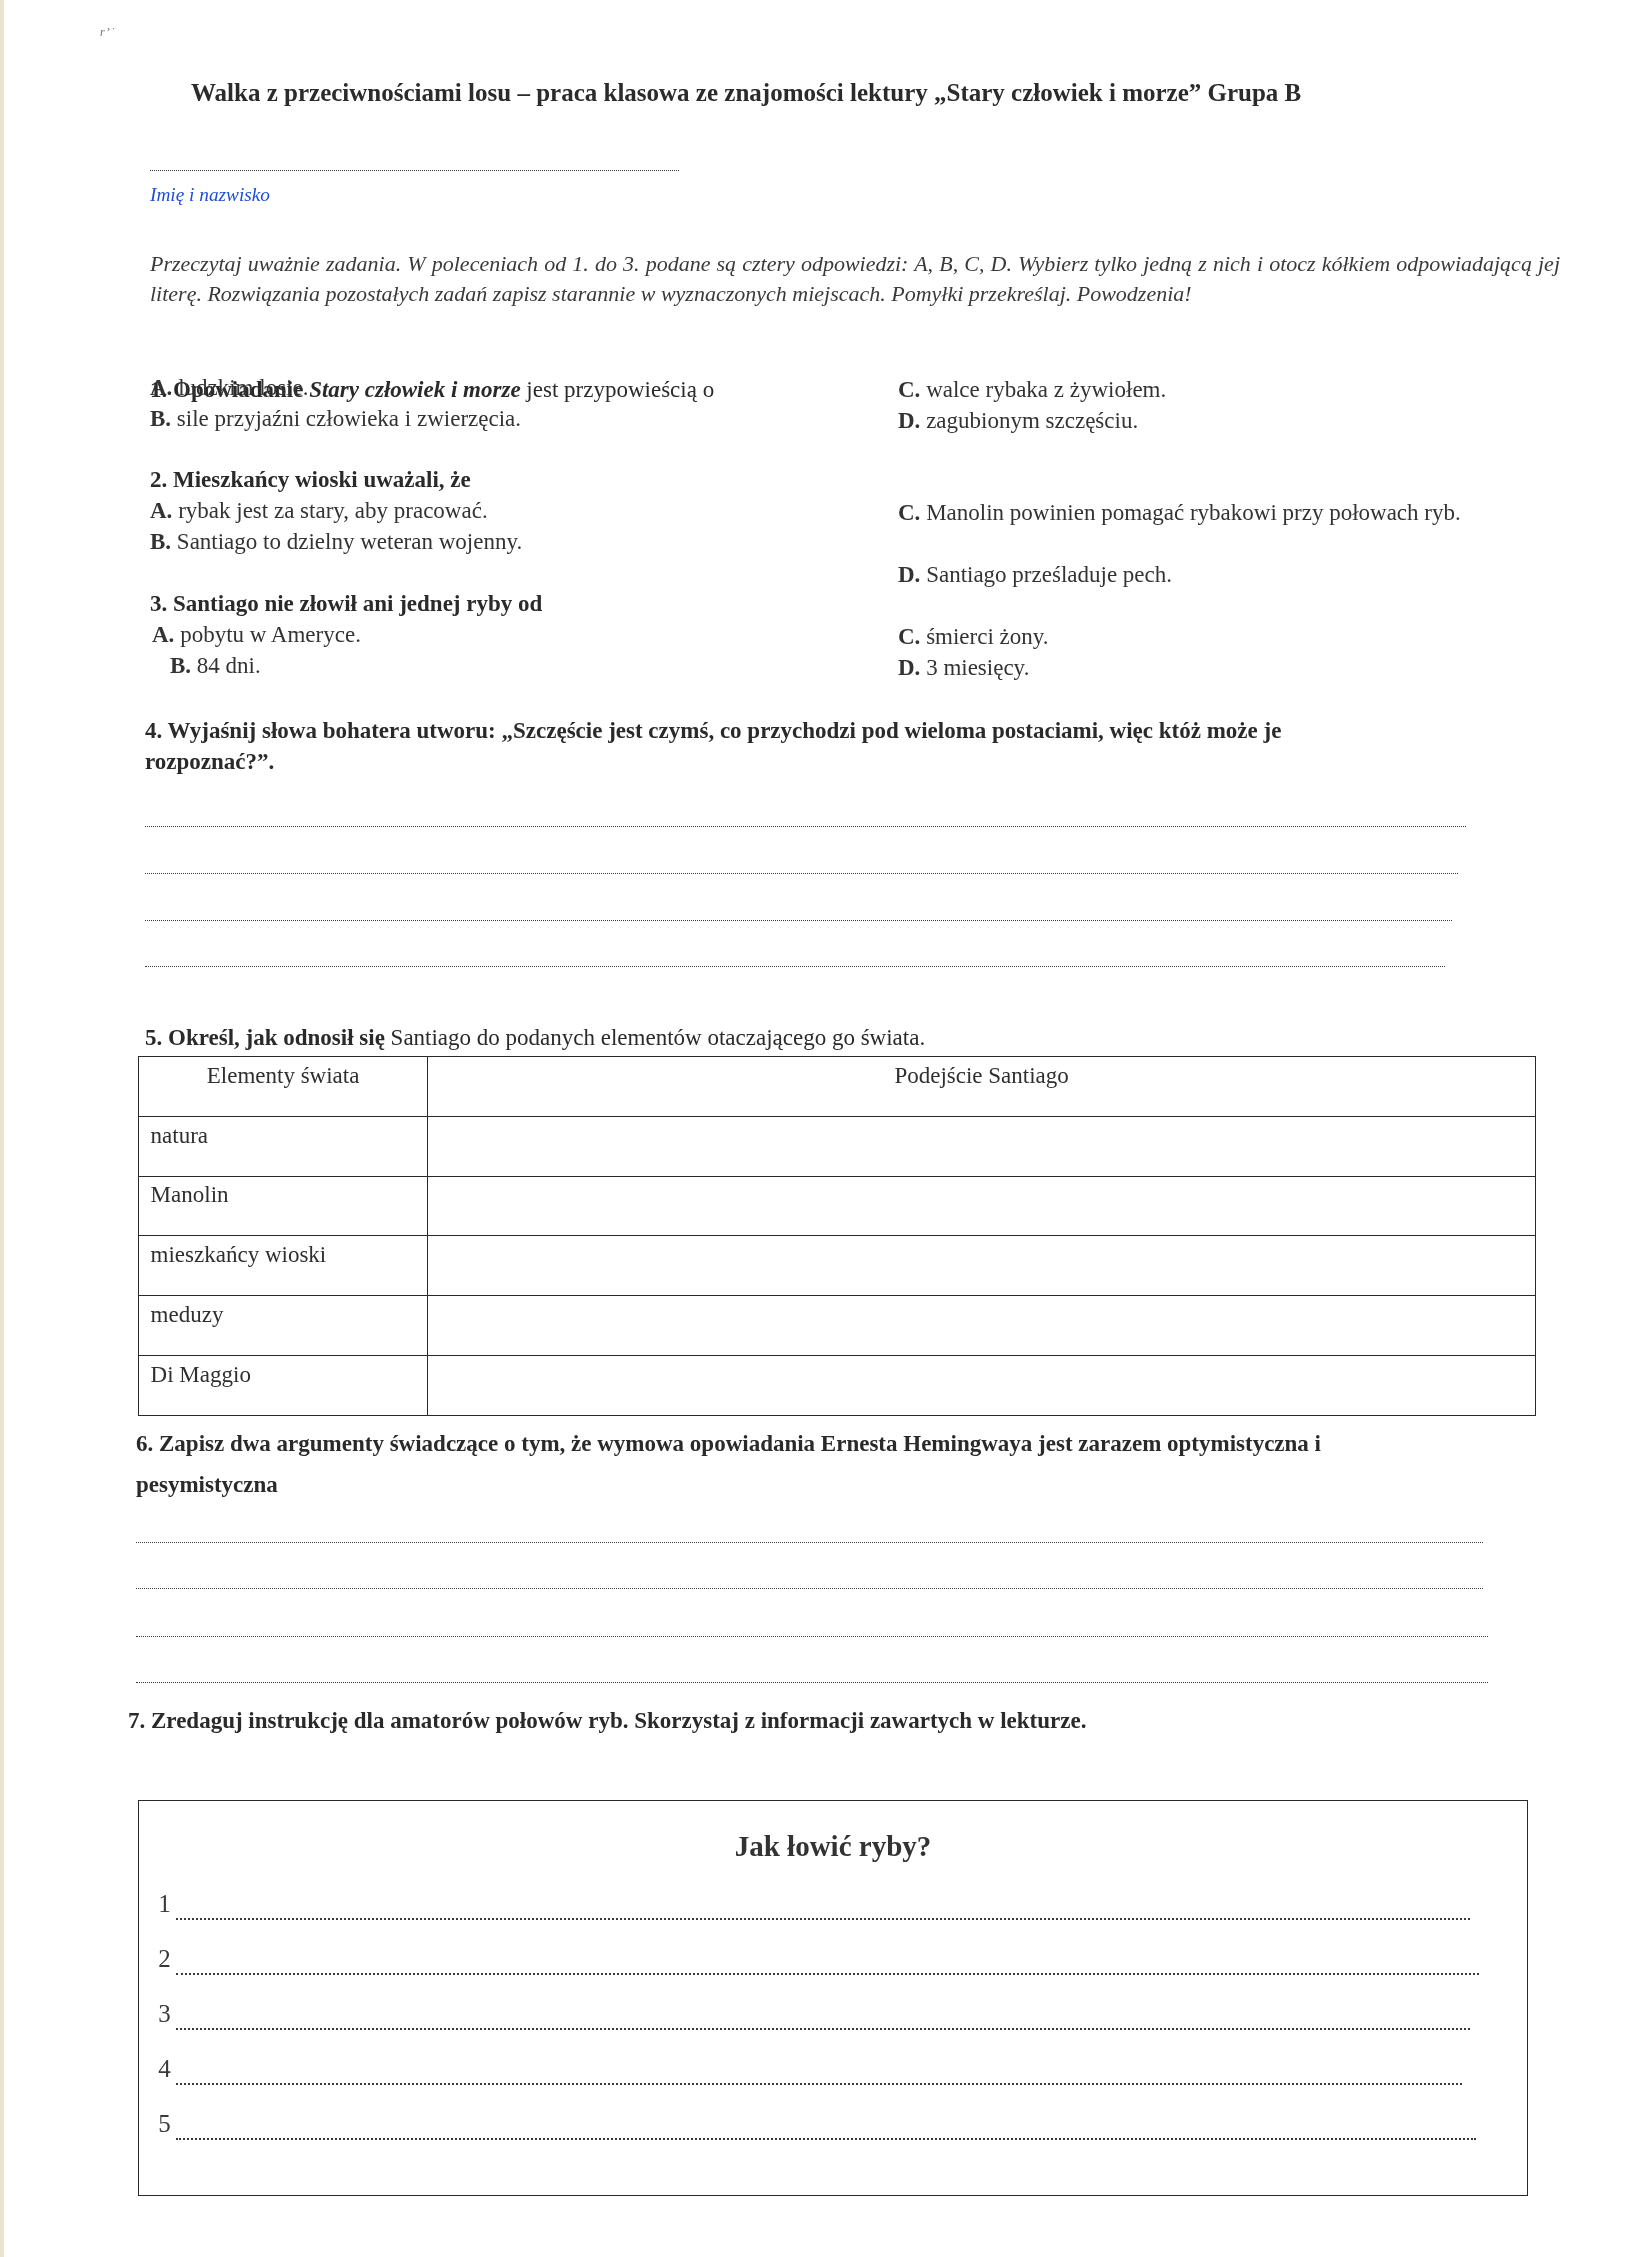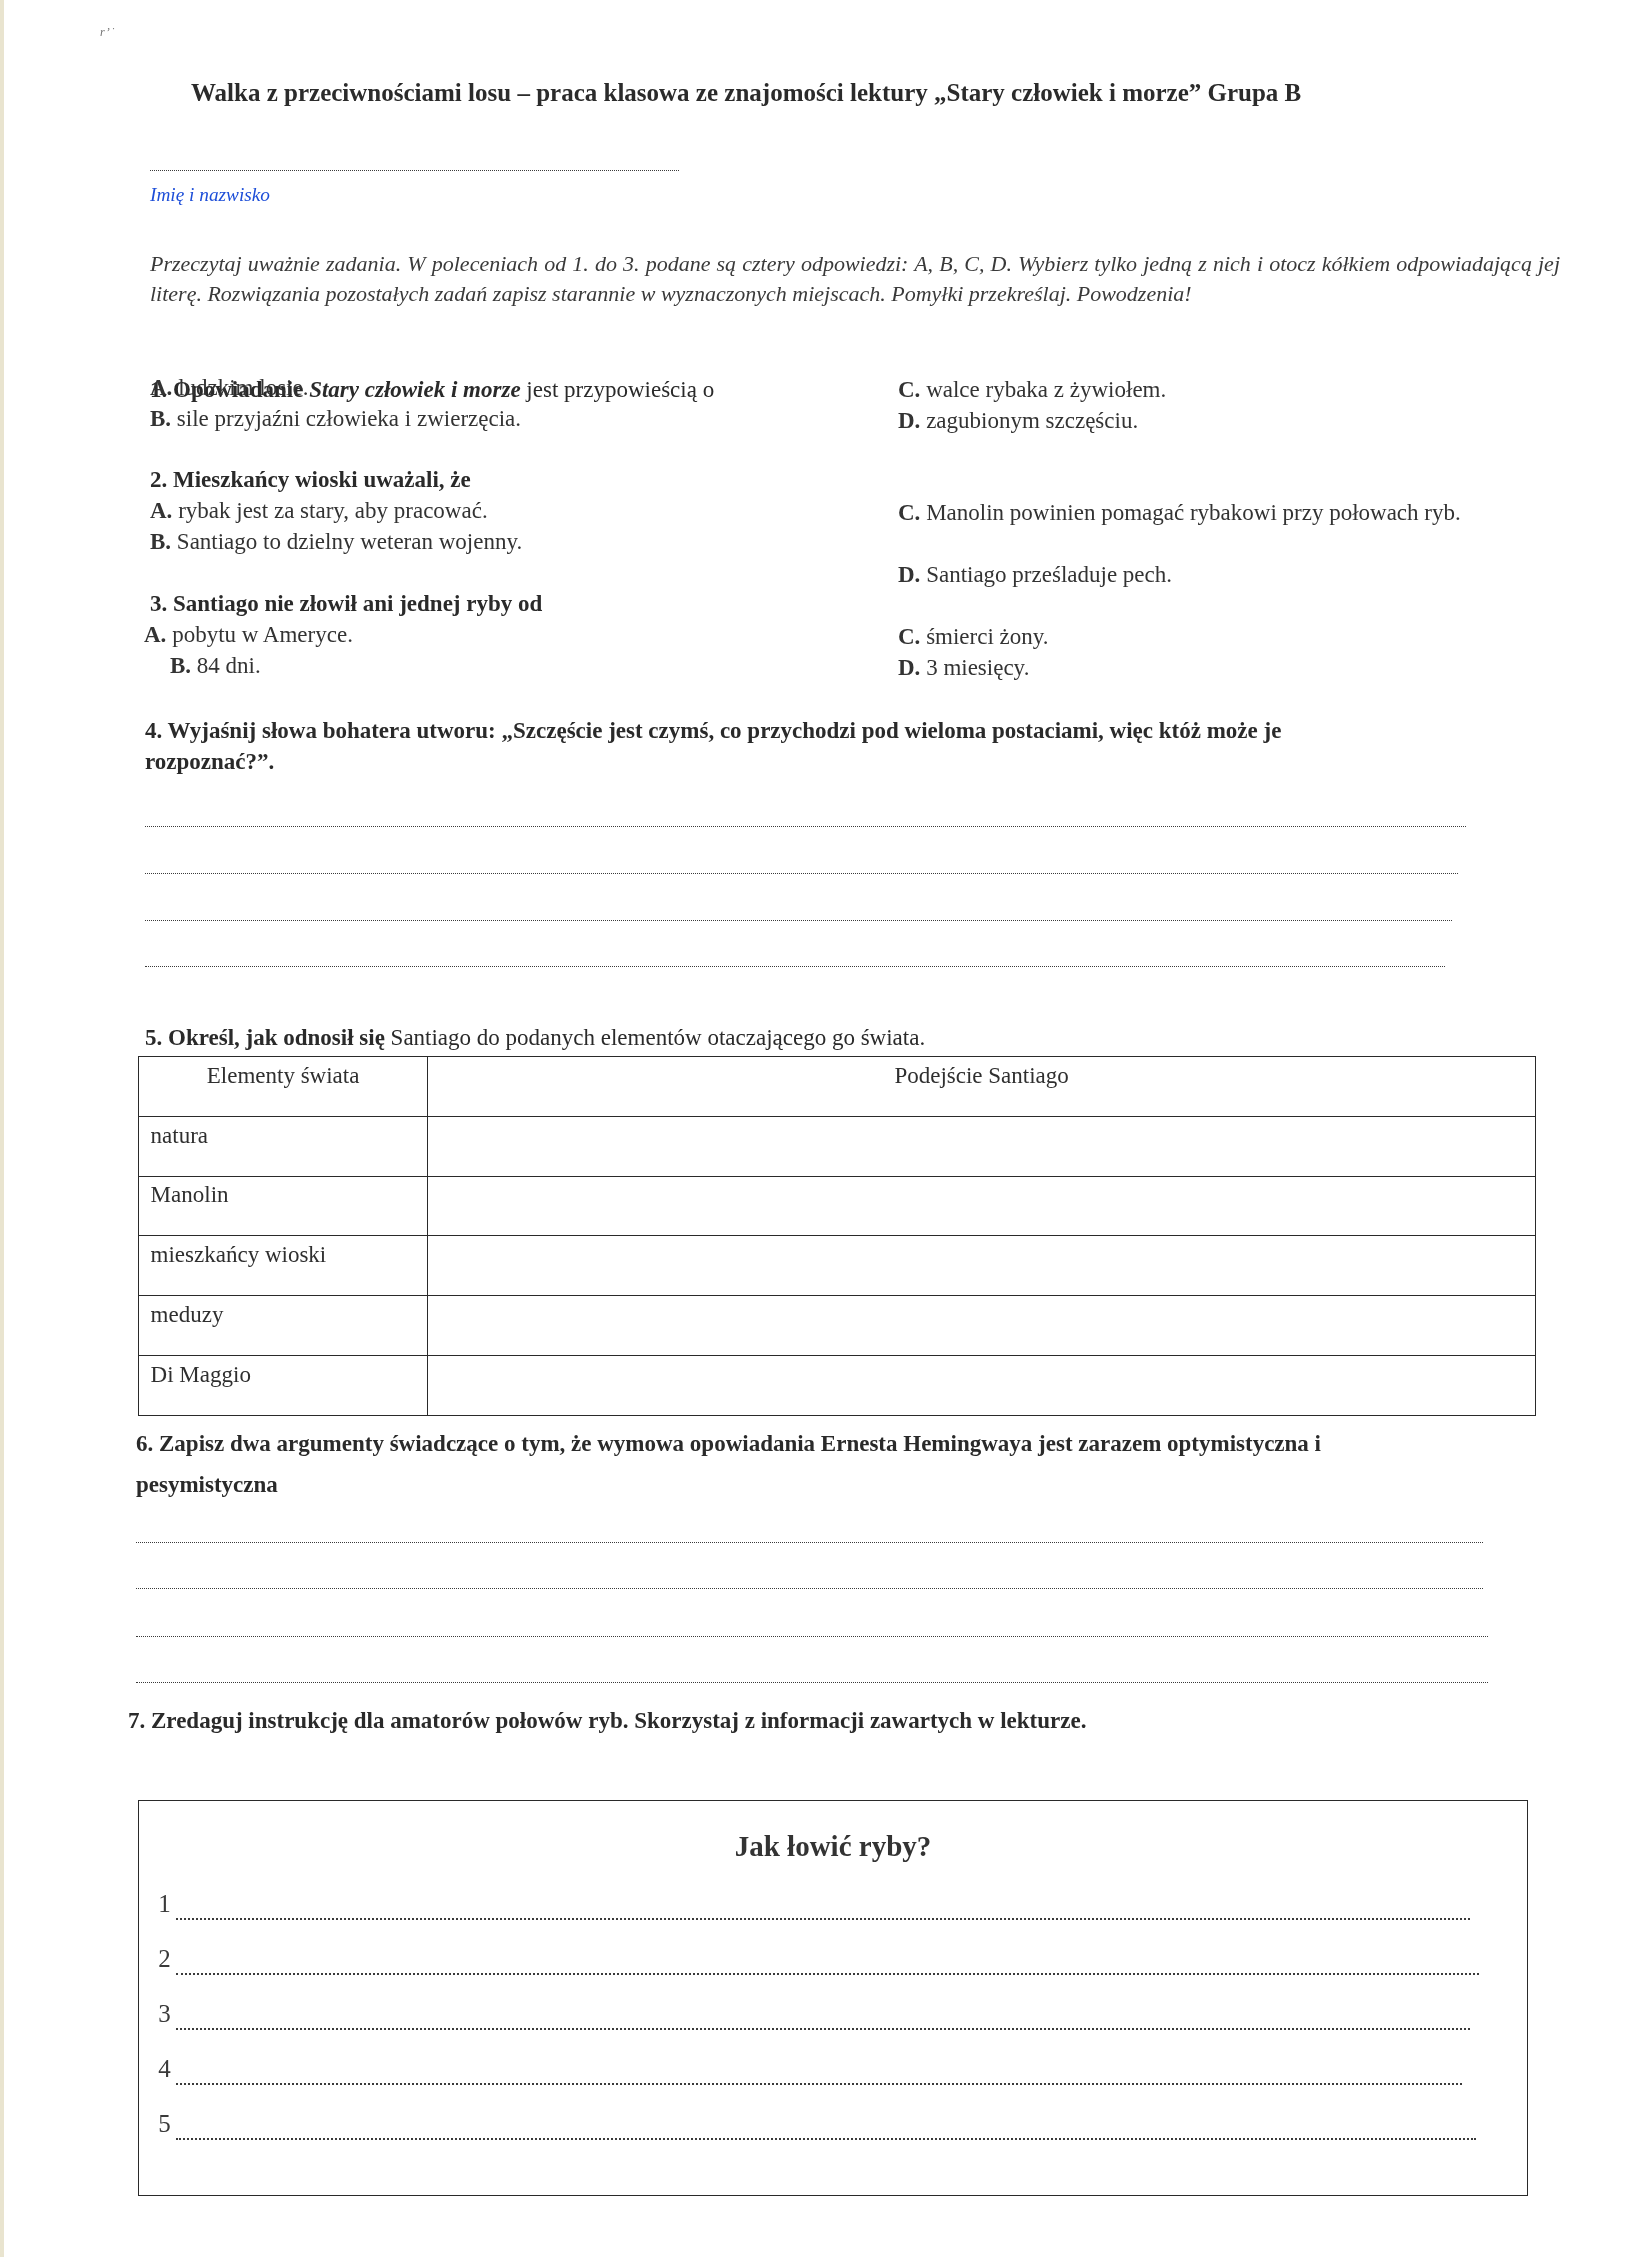--- a/index.html
+++ b/index.html
@@ -97,21 +97,21 @@
 <div class="abs ans" style="left:898px; top:375px;"><b>C.</b> <span>walce rybaka z żywiołem.</span></div>
 <div class="abs ans" style="left:898px; top:406px;"><b>D.</b> <span>zagubionym szczęściu.</span></div>
 
 <div class="abs q" style="left:150px; top:465px;"><b>2. Mieszkańcy wioski uważali, że</b></div>
 <div class="abs ans" style="left:150px; top:496px;"><b>A.</b> <span>rybak jest za stary, aby pracować.</span></div>
 <div class="abs ans" style="left:150px; top:527px;"><b>B.</b> <span>Santiago to dzielny weteran wojenny.</span></div>
 <div class="abs ans wrap" style="left:898px; top:498px; width:618px;"><b>C.</b> <span>Manolin powinien pomagać rybakowi przy połowach ryb.</span></div>
 <div class="abs ans" style="left:898px; top:560px;"><b>D.</b> <span>Santiago prześladuje pech.</span></div>
 
 <div class="abs q" style="left:150px; top:589px;"><b>3. Santiago nie złowił ani jednej ryby od</b></div>
-<div class="abs ans" style="left:144px; top:620px;"><b>A.</b> <span>pobytu w Ameryce.</span></div>
+<div class="abs ans" style="left:152px; top:620px;"><b>A.</b> <span>pobytu w Ameryce.</span></div>
 <div class="abs ans" style="left:150px; top:651px;margin-left:20px;"><b>B.</b> <span>84 dni.</span></div>
 <div class="abs ans" style="left:898px; top:622px;"><b>C.</b> <span>śmierci żony.</span></div>
 <div class="abs ans" style="left:898px; top:653px;"><b>D.</b> <span>3 miesięcy.</span></div>
 
 <div class="abs q" style="left:145px; top:716px;"><b>4. Wyjaśnij słowa bohatera utworu: „Szczęście jest czymś, co przychodzi pod wieloma postaciami, więc któż może je</b></div>
 <div class="abs q" style="left:145px; top:747px;"><b>rozpoznać?”.</b></div>
 <div class="dots fine" style="left:145px; top:826px; width:1321px;"></div>
 <div class="dots fine" style="left:145px; top:873px; width:1313px;"></div>
 <div class="dots fine" style="left:145px; top:920px; width:1307px;"></div>
 <div class="dots fine" style="left:145px; top:966px; width:1300px;"></div>

